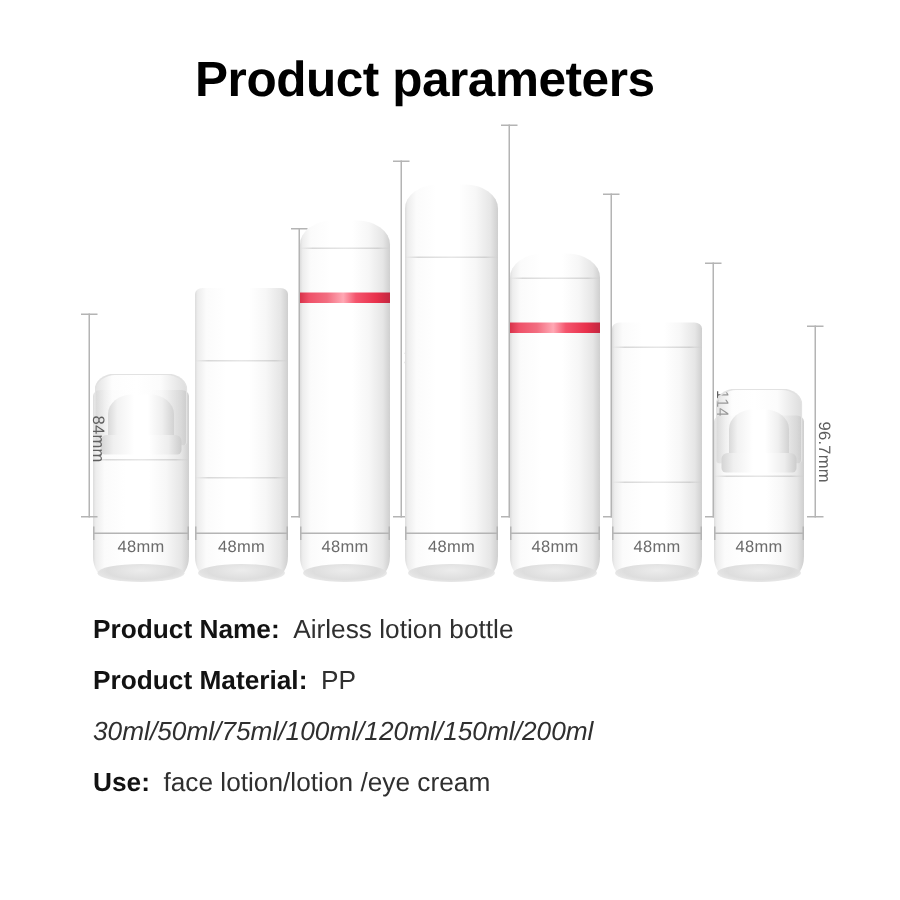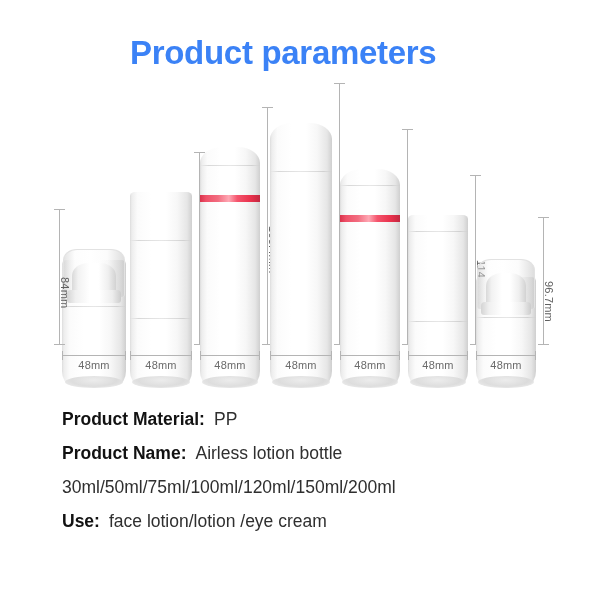--- a/index.html
+++ b/index.html
@@ -17,21 +17,21 @@
   }
 
   
   #page-title {
     position: absolute;
     left: 130px;
     top: 34px;
     font-size: 33px;
     font-weight: bold;
     letter-spacing: -0.3px;
-    color: #3b82f6;
+    color: #000000;
     white-space: nowrap;
   }
 
   
   #bottle-diagram {
     position: absolute;
     left: 0;
     top: 100px;
     width: 600px;
     height: 285px;
@@ -224,20 +224,21 @@
     font-weight: bold;
     color: #121212;
     white-space: nowrap;
     margin-right: 9px;
   }
   .spec-val {
     color: #2f2f2f;
   }
   .spec-val.wrap {
     max-width: 320px;
+    font-style: italic;
   }
 </style>
 </head>
 <body>
 
 <div id="page-title">Product parameters</div>
 
 <div id="bottle-diagram">
 
   <div class="bottle-group" style="left:62px; width:64px; height:285px;">
@@ -381,27 +382,27 @@
     <div class="cap l"></div>
     <div class="cap r"></div>
     <div class="dim-label">48mm</div>
   </div>
 
 </div>
 
 <div id="spec-list">
 
   <div class="spec-row">
+    <span class="spec-key">Product Name:</span>
+    <span class="spec-val">Airless lotion bottle</span>
+  </div>
+
+  <div class="spec-row">
     <span class="spec-key">Product Material:</span>
     <span class="spec-val">PP</span>
-  </div>
-
-  <div class="spec-row">
-    <span class="spec-key">Product Name:</span>
-    <span class="spec-val">Airless lotion bottle</span>
   </div>
 
   <div class="spec-row">
     <span class="spec-val wrap">30ml/50ml/75ml/100ml/120ml/150ml/200ml</span>
   </div>
 
   <div class="spec-row">
     <span class="spec-key">Use:</span>
     <span class="spec-val">face lotion/lotion /eye cream</span>
   </div>

